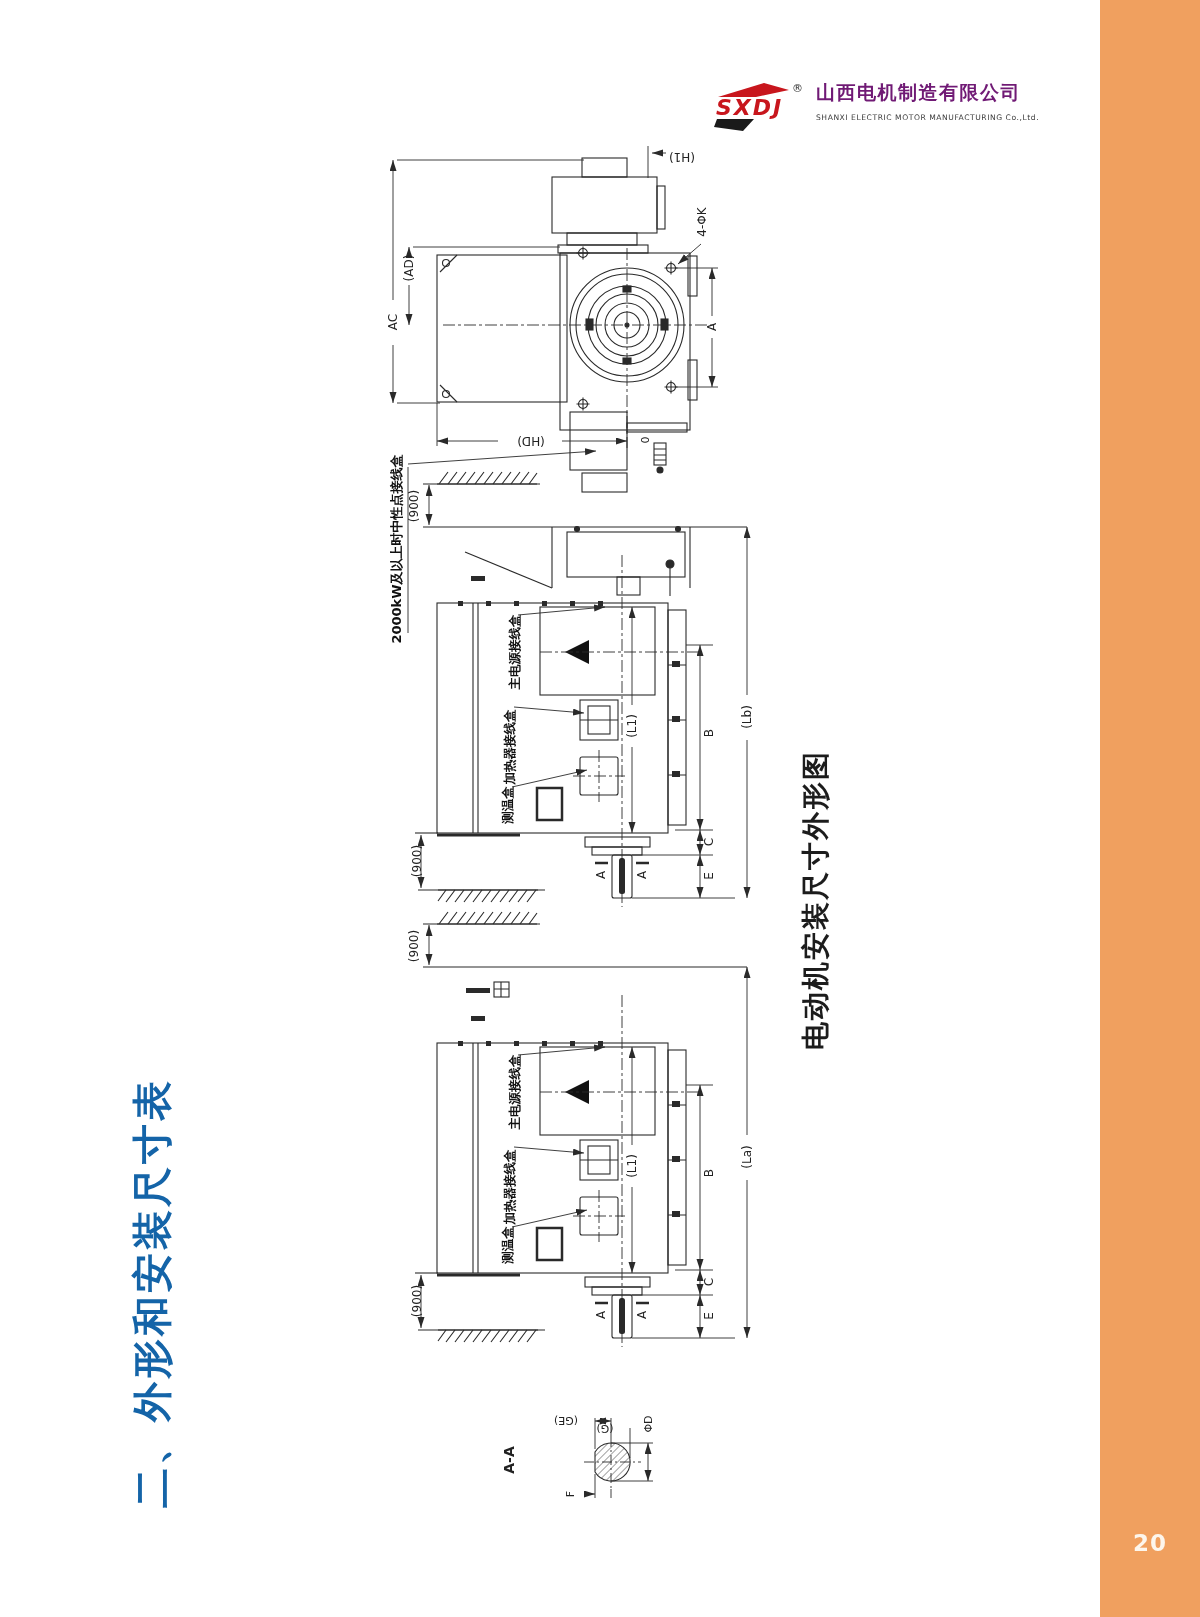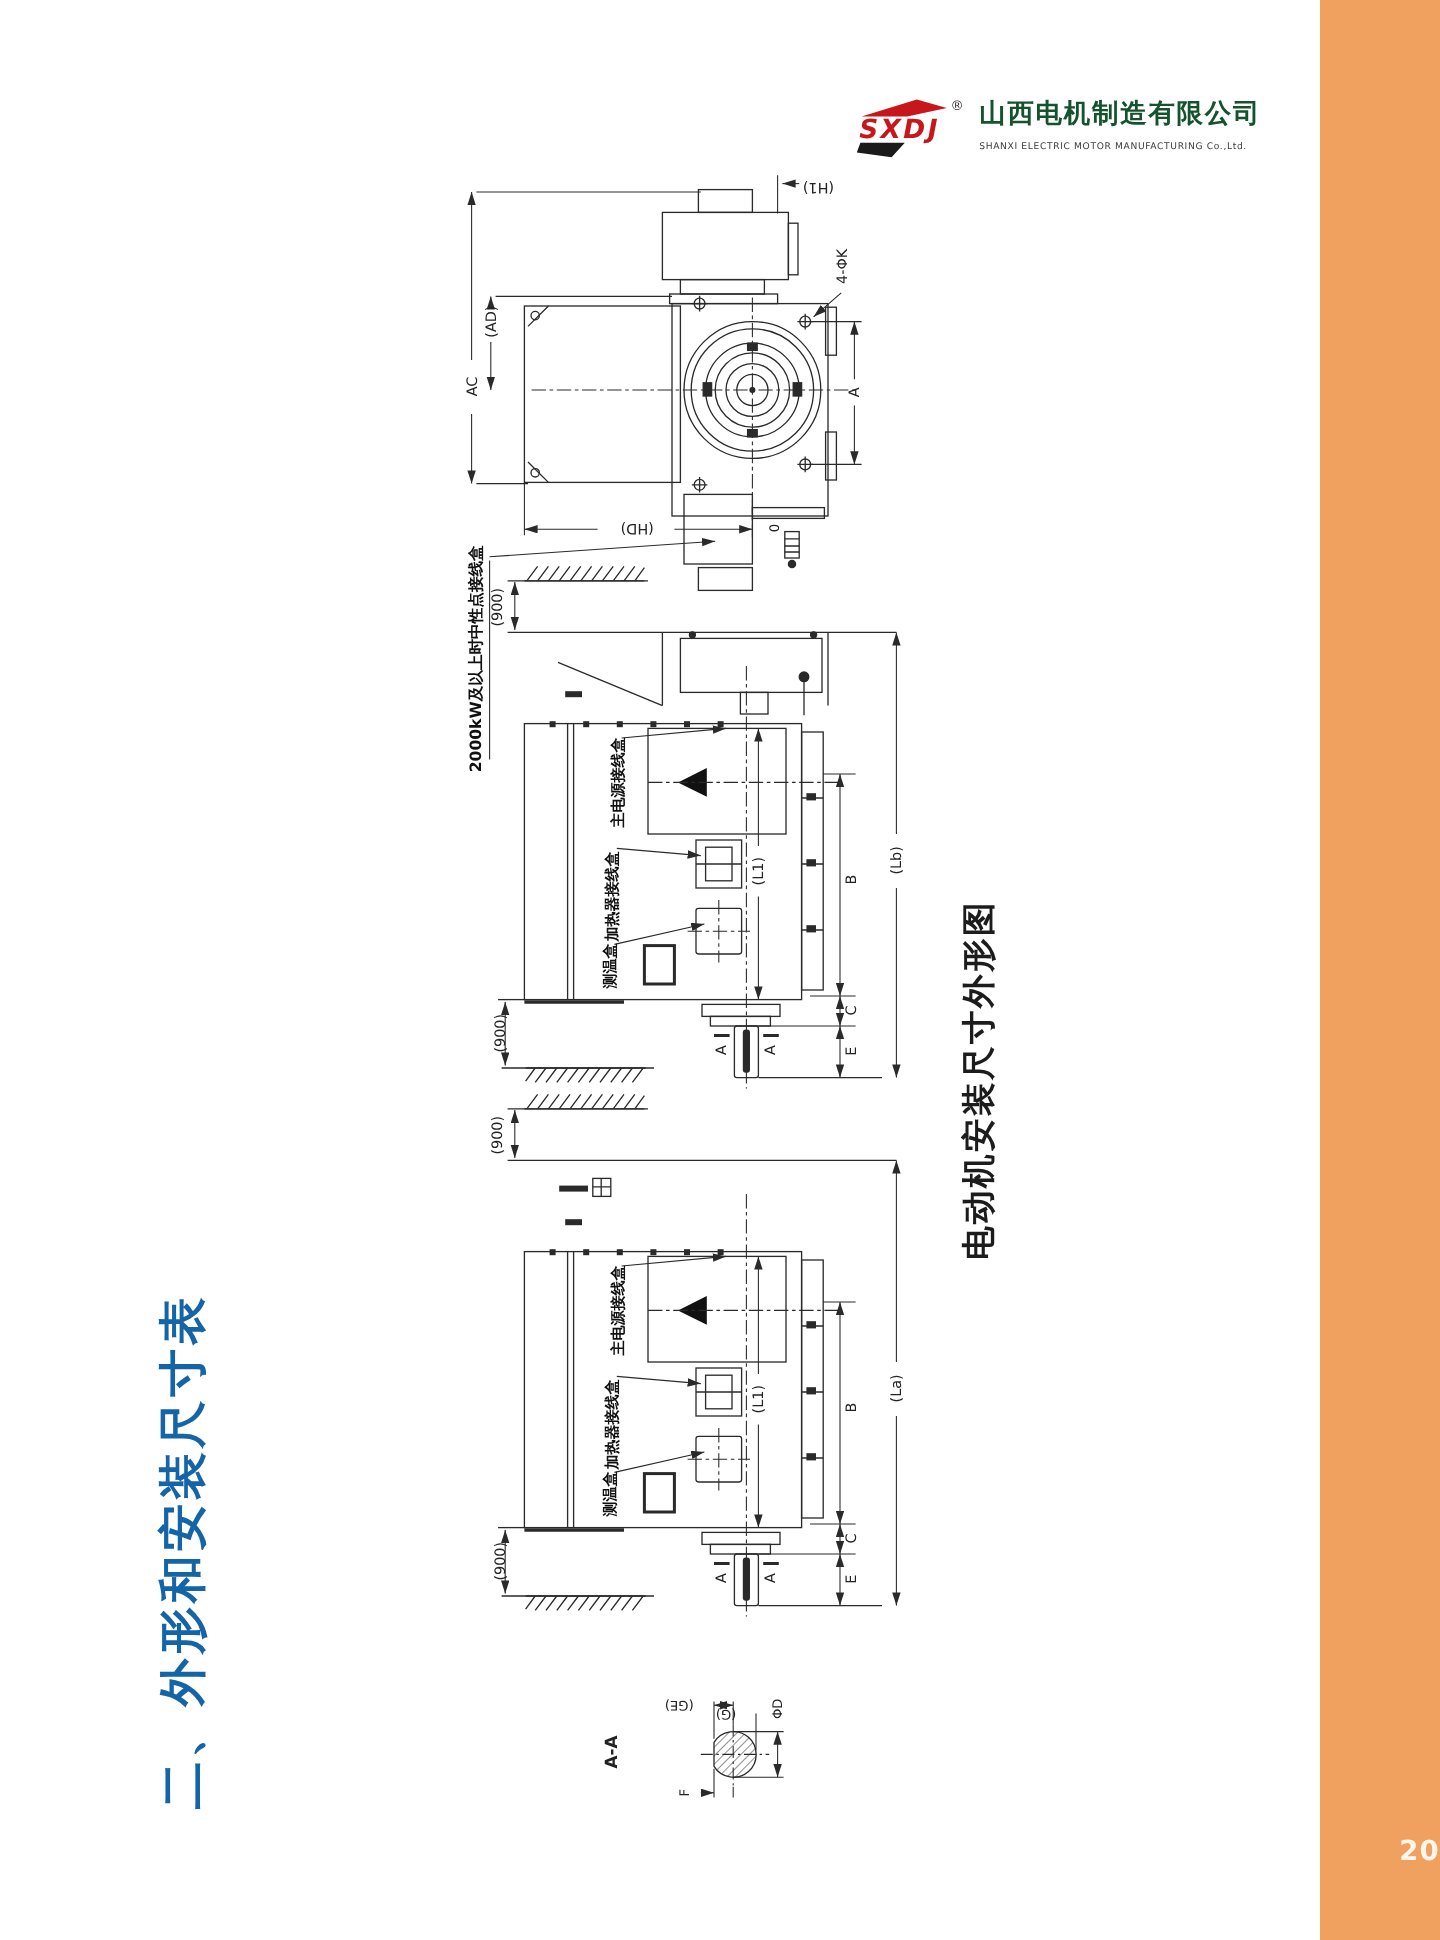--- a/index.html
+++ b/index.html
@@ -1,23 +1,23 @@
 <!DOCTYPE html>
 <html><head>
 <meta charset="utf-8">
 <style>
   html,body{margin:0;padding:0;background:#fff;}
   .page{position:relative;width:1200px;height:1617px;background:#ffffff;overflow:hidden;
         font-family:"DejaVu Sans","Liberation Sans",sans-serif;color:#222;}
   .orange-band{position:absolute;left:1100px;top:0;width:100px;height:1617px;background:#F0A05F;}
-  .page-num{position:absolute;left:1100px;top:1530px;width:100px;text-align:right;
+  .page-num{position:absolute;left:1100px;top:1530px;width:100px;text-align:center;
             color:#fdf6ec;font-size:23px;font-weight:bold;letter-spacing:1px;}
   .logo{position:absolute;left:712px;top:80px;display:flex;align-items:flex-start;gap:12px;}
   .logo-text{display:flex;flex-direction:column;}
-  .logo-cn{font-size:22px;font-weight:600;color:#14532d;letter-spacing:1.5px;white-space:nowrap;}
+  .logo-cn{font-size:19px;font-weight:600;color:#701a75;letter-spacing:1.5px;white-space:nowrap;}
   .logo-en{font-size:7.6px;color:#3c3c3c;letter-spacing:0.55px;margin-top:7px;white-space:nowrap;}
   .vtitle{position:absolute;white-space:nowrap;transform:translate(-50%,-50%) rotate(-90deg);}
   .section-title{left:152px;top:1293px;font-size:40px;font-weight:bold;color:#1464A8;letter-spacing:3px;}
   .figure-caption{left:816px;top:900px;font-size:28px;font-weight:600;color:#1c1c1c;letter-spacing:2px;}
   svg text{font-family:"DejaVu Sans","Liberation Sans",sans-serif;}
   .dim{font-size:12px;fill:#222;}
   .dims{font-size:11px;fill:#222;}
   .cnlabel{font-size:12.5px;font-weight:600;fill:#111;}
   .note{font-size:13px;font-weight:600;fill:#111;}
 </style>

